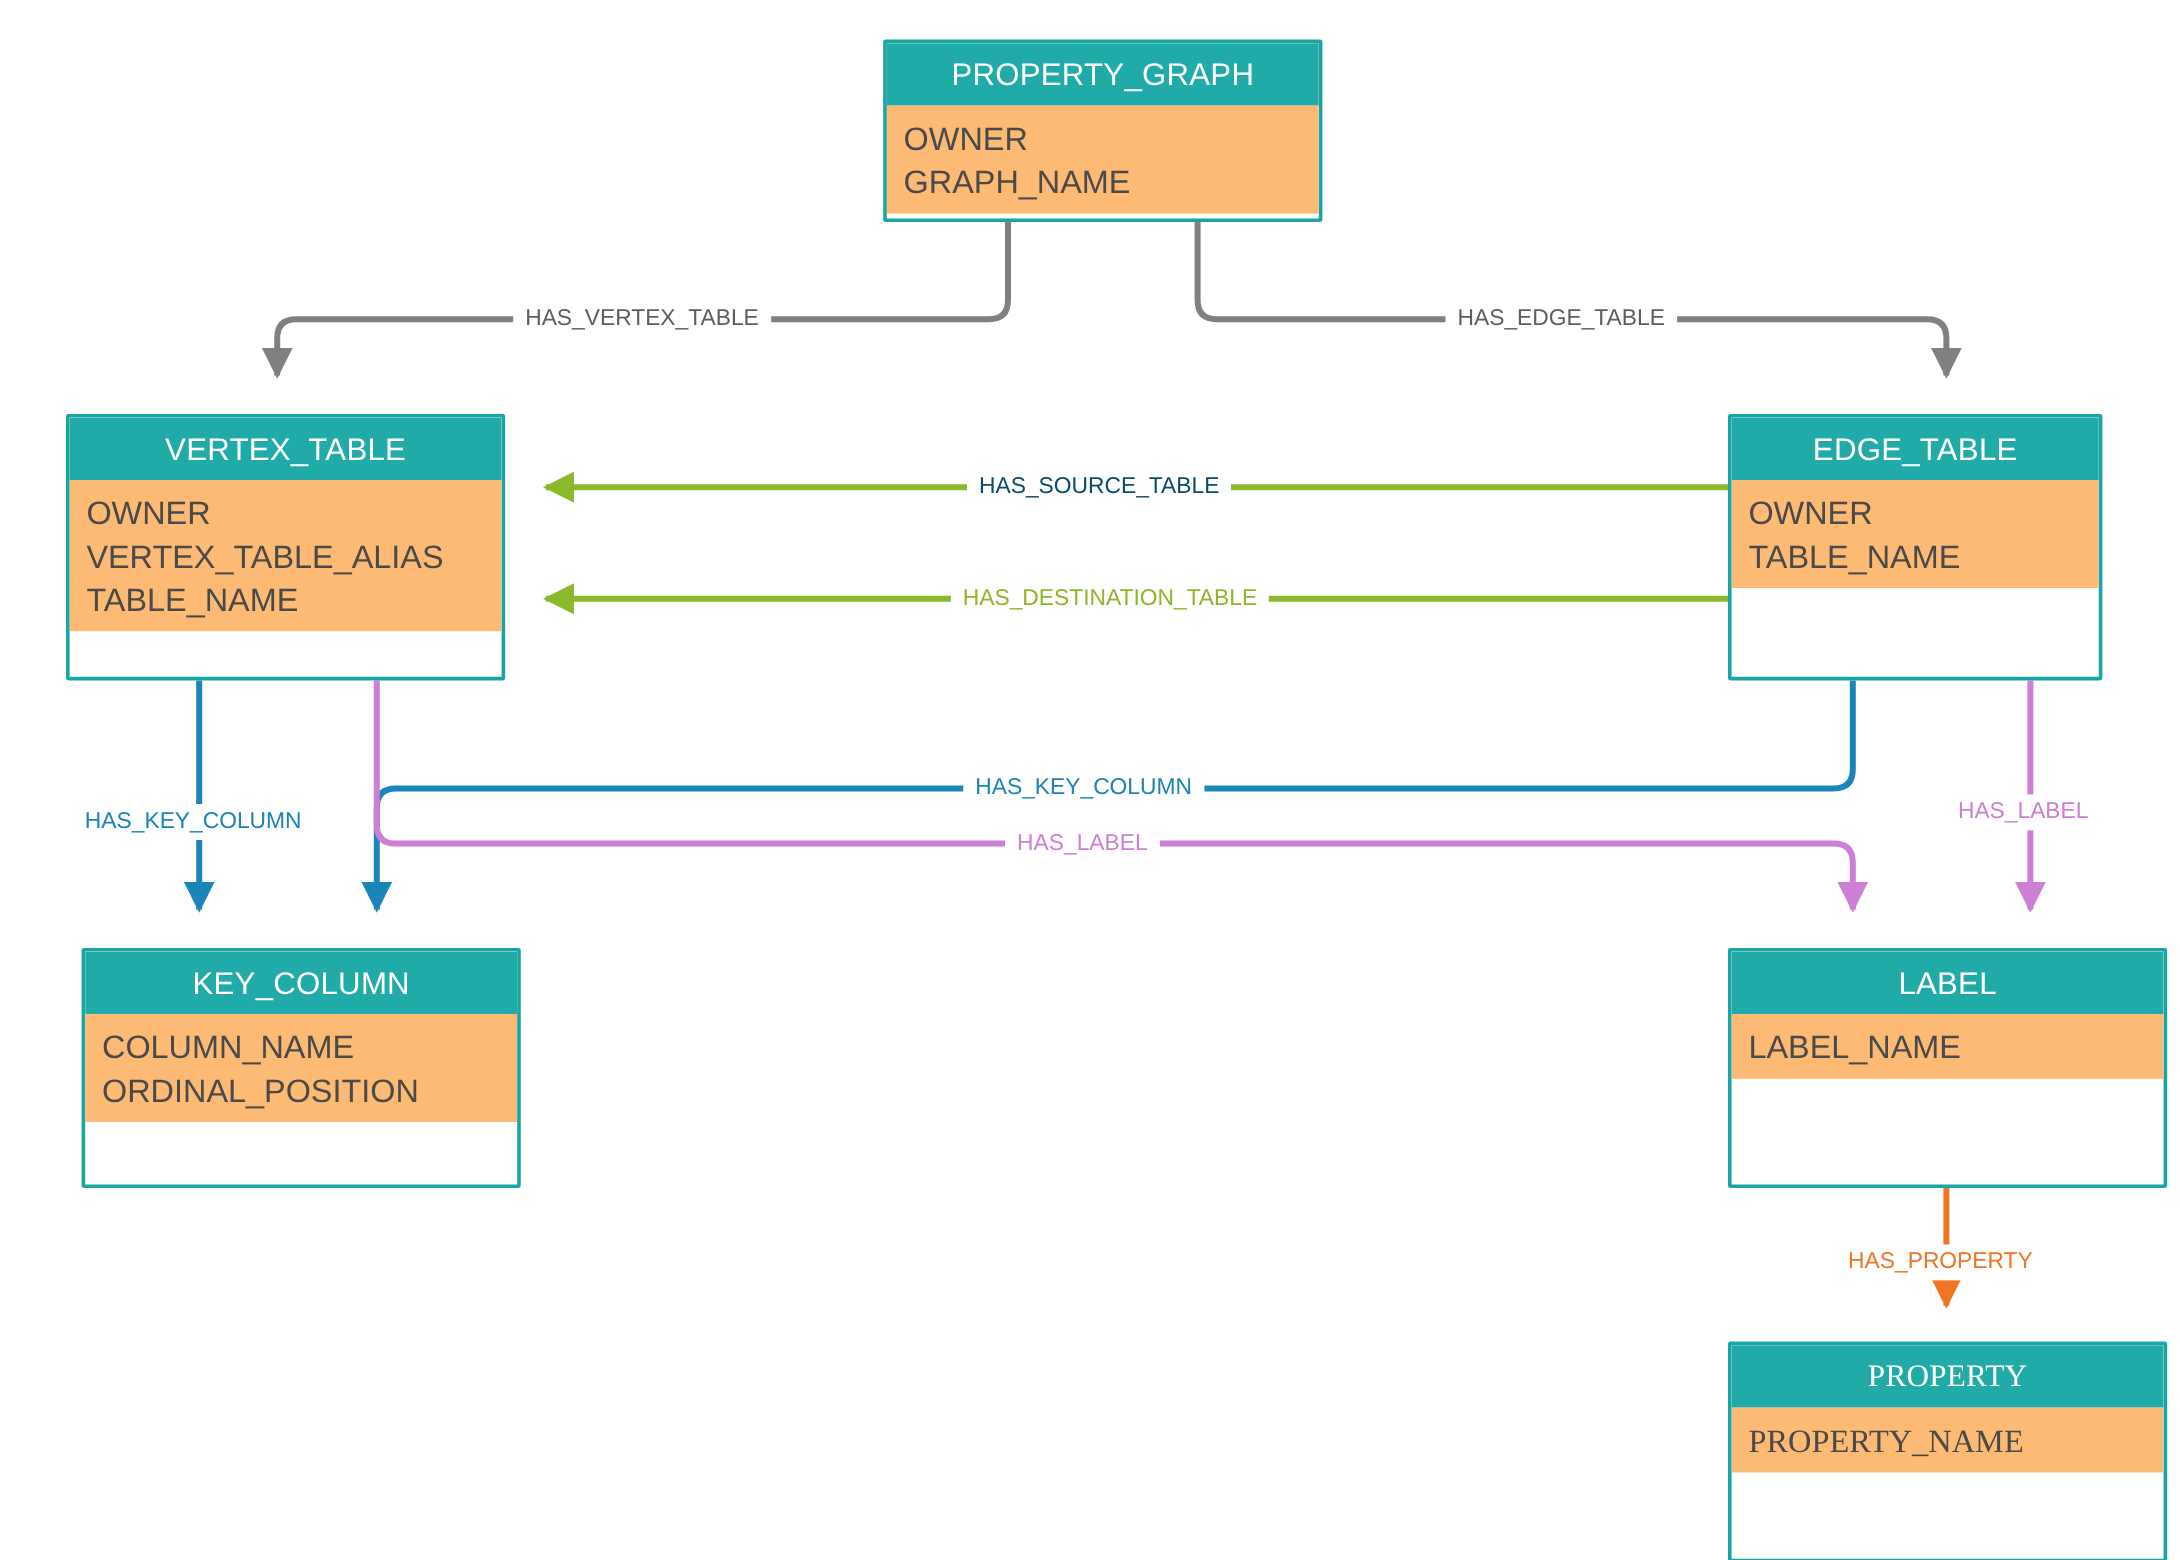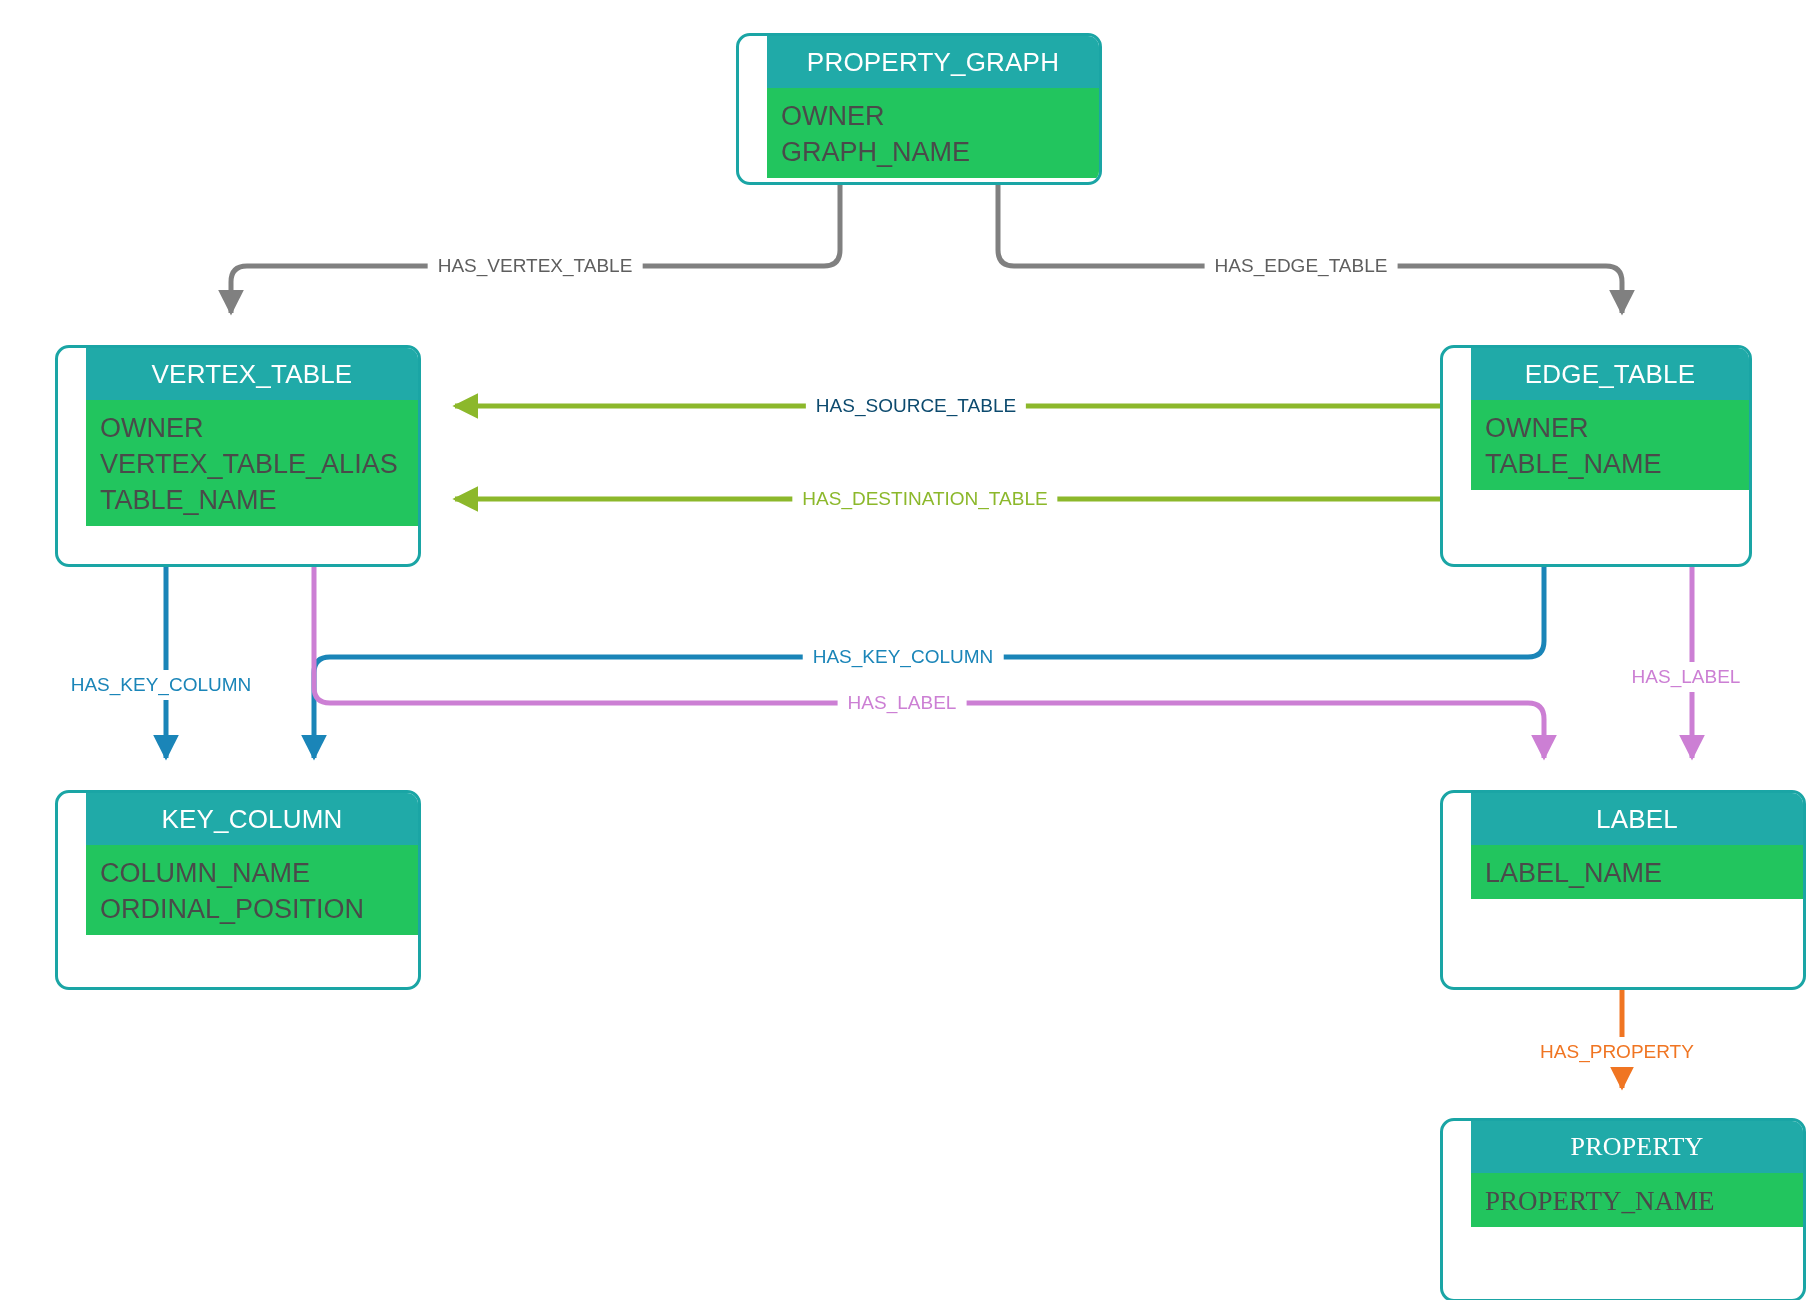--- a/index.html
+++ b/index.html
@@ -21,39 +21,38 @@
     position: absolute;
     left: 0;
     top: 0;
     width: 1817px;
     height: 1300px;
   }
   .entity {
     position: absolute;
     box-sizing: border-box;
     border: 3px solid #1aa5a5;
-    border-radius: 14px;
+    border-radius: 2px;
     background: #ffffff;
     overflow: hidden;
     z-index: 5;
-    padding-left: 28px;
   }
   .entity-header {
     background: #20aaa8;
     color: #ffffff;
     font-size: 26px;
     text-align: center;
     line-height: 52px;
     height: 52px;
     letter-spacing: 0.2px;
     white-space: nowrap;
   }
   .entity-body {
     padding: 10px 14px 8px 14px;
-    background: #22c55e;
+    background: #fdba74;
   }
   .attr {
     color: #4a4a4a;
     font-size: 27px;
     line-height: 36px;
     white-space: nowrap;
   }
   .edge-label {
     position: absolute;
     font-size: 19px;
@@ -127,21 +126,21 @@
   </div>
 
   <div class="entity" style="left:1440px; top:345px; width:312px; height:222px;">
     <div class="entity-header">EDGE_TABLE</div>
     <div class="entity-body">
       <div class="attr">OWNER</div>
       <div class="attr">TABLE_NAME</div>
     </div>
   </div>
 
-  <div class="entity" style="left:55px; top:790px; width:366px; height:200px;">
+  <div class="entity" style="left:68px; top:790px; width:366px; height:200px;">
     <div class="entity-header">KEY_COLUMN</div>
     <div class="entity-body">
       <div class="attr">COLUMN_NAME</div>
       <div class="attr">ORDINAL_POSITION</div>
     </div>
   </div>
 
   <div class="entity" style="left:1440px; top:790px; width:366px; height:200px;">
     <div class="entity-header">LABEL</div>
     <div class="entity-body">

